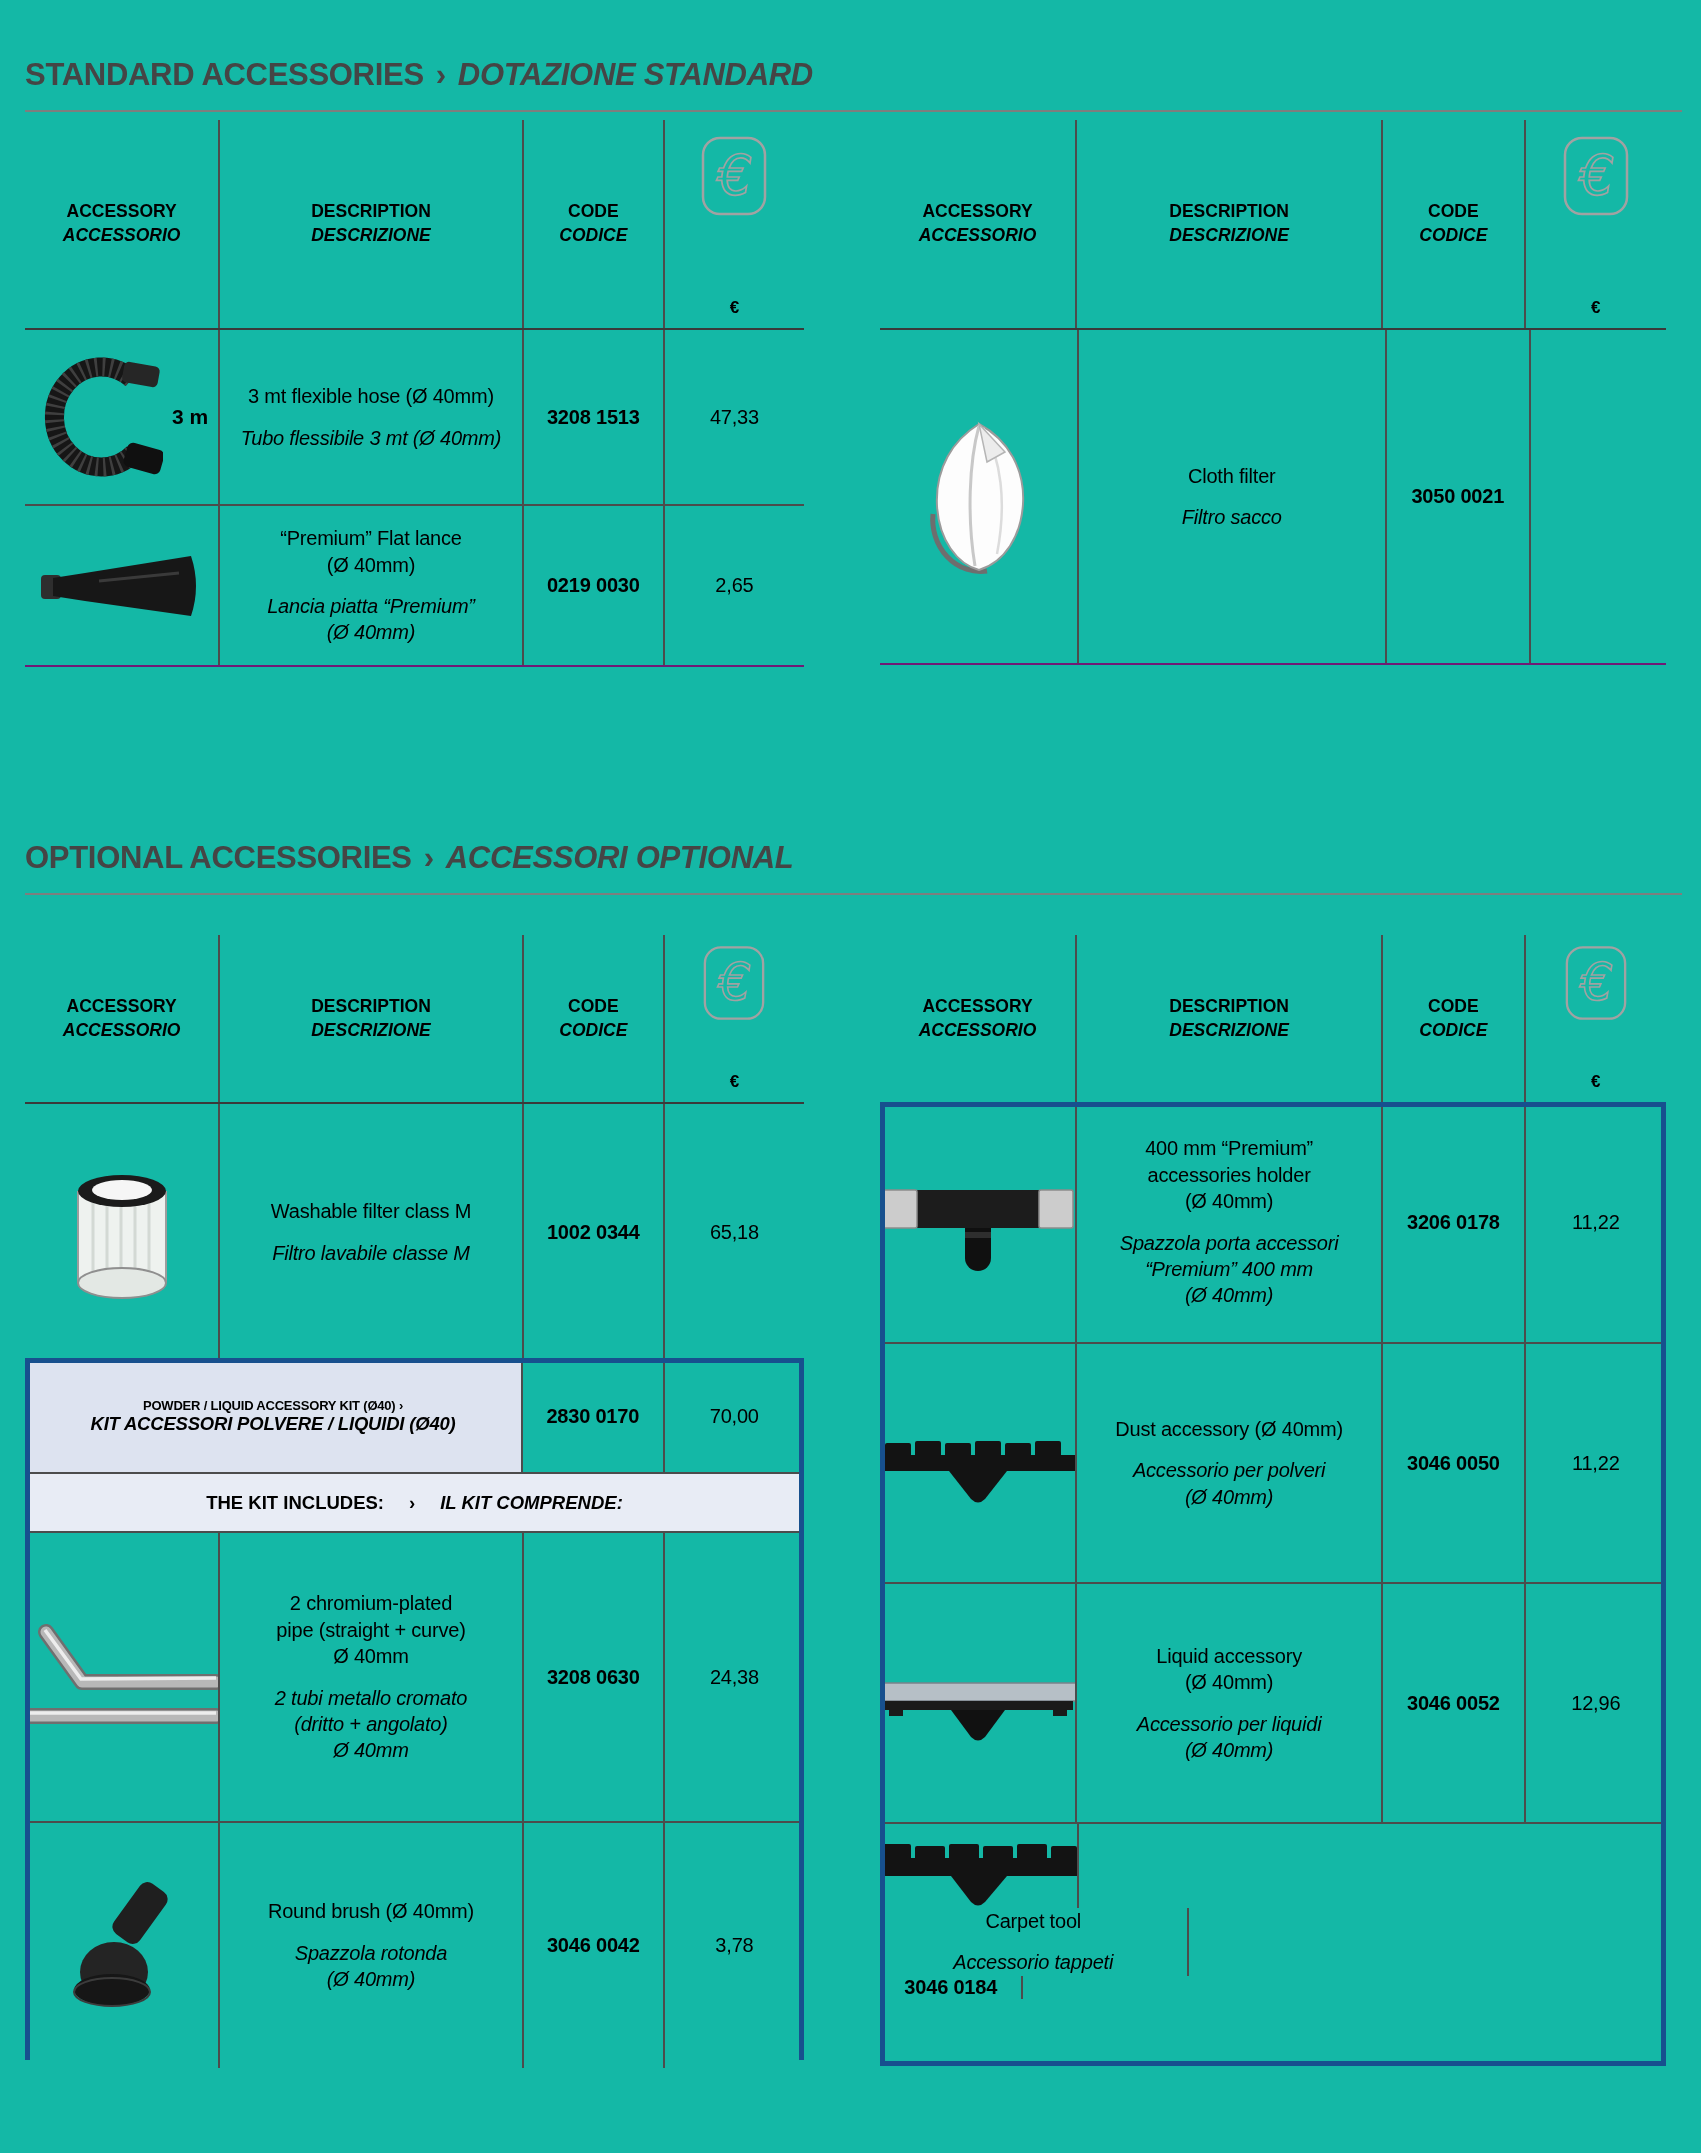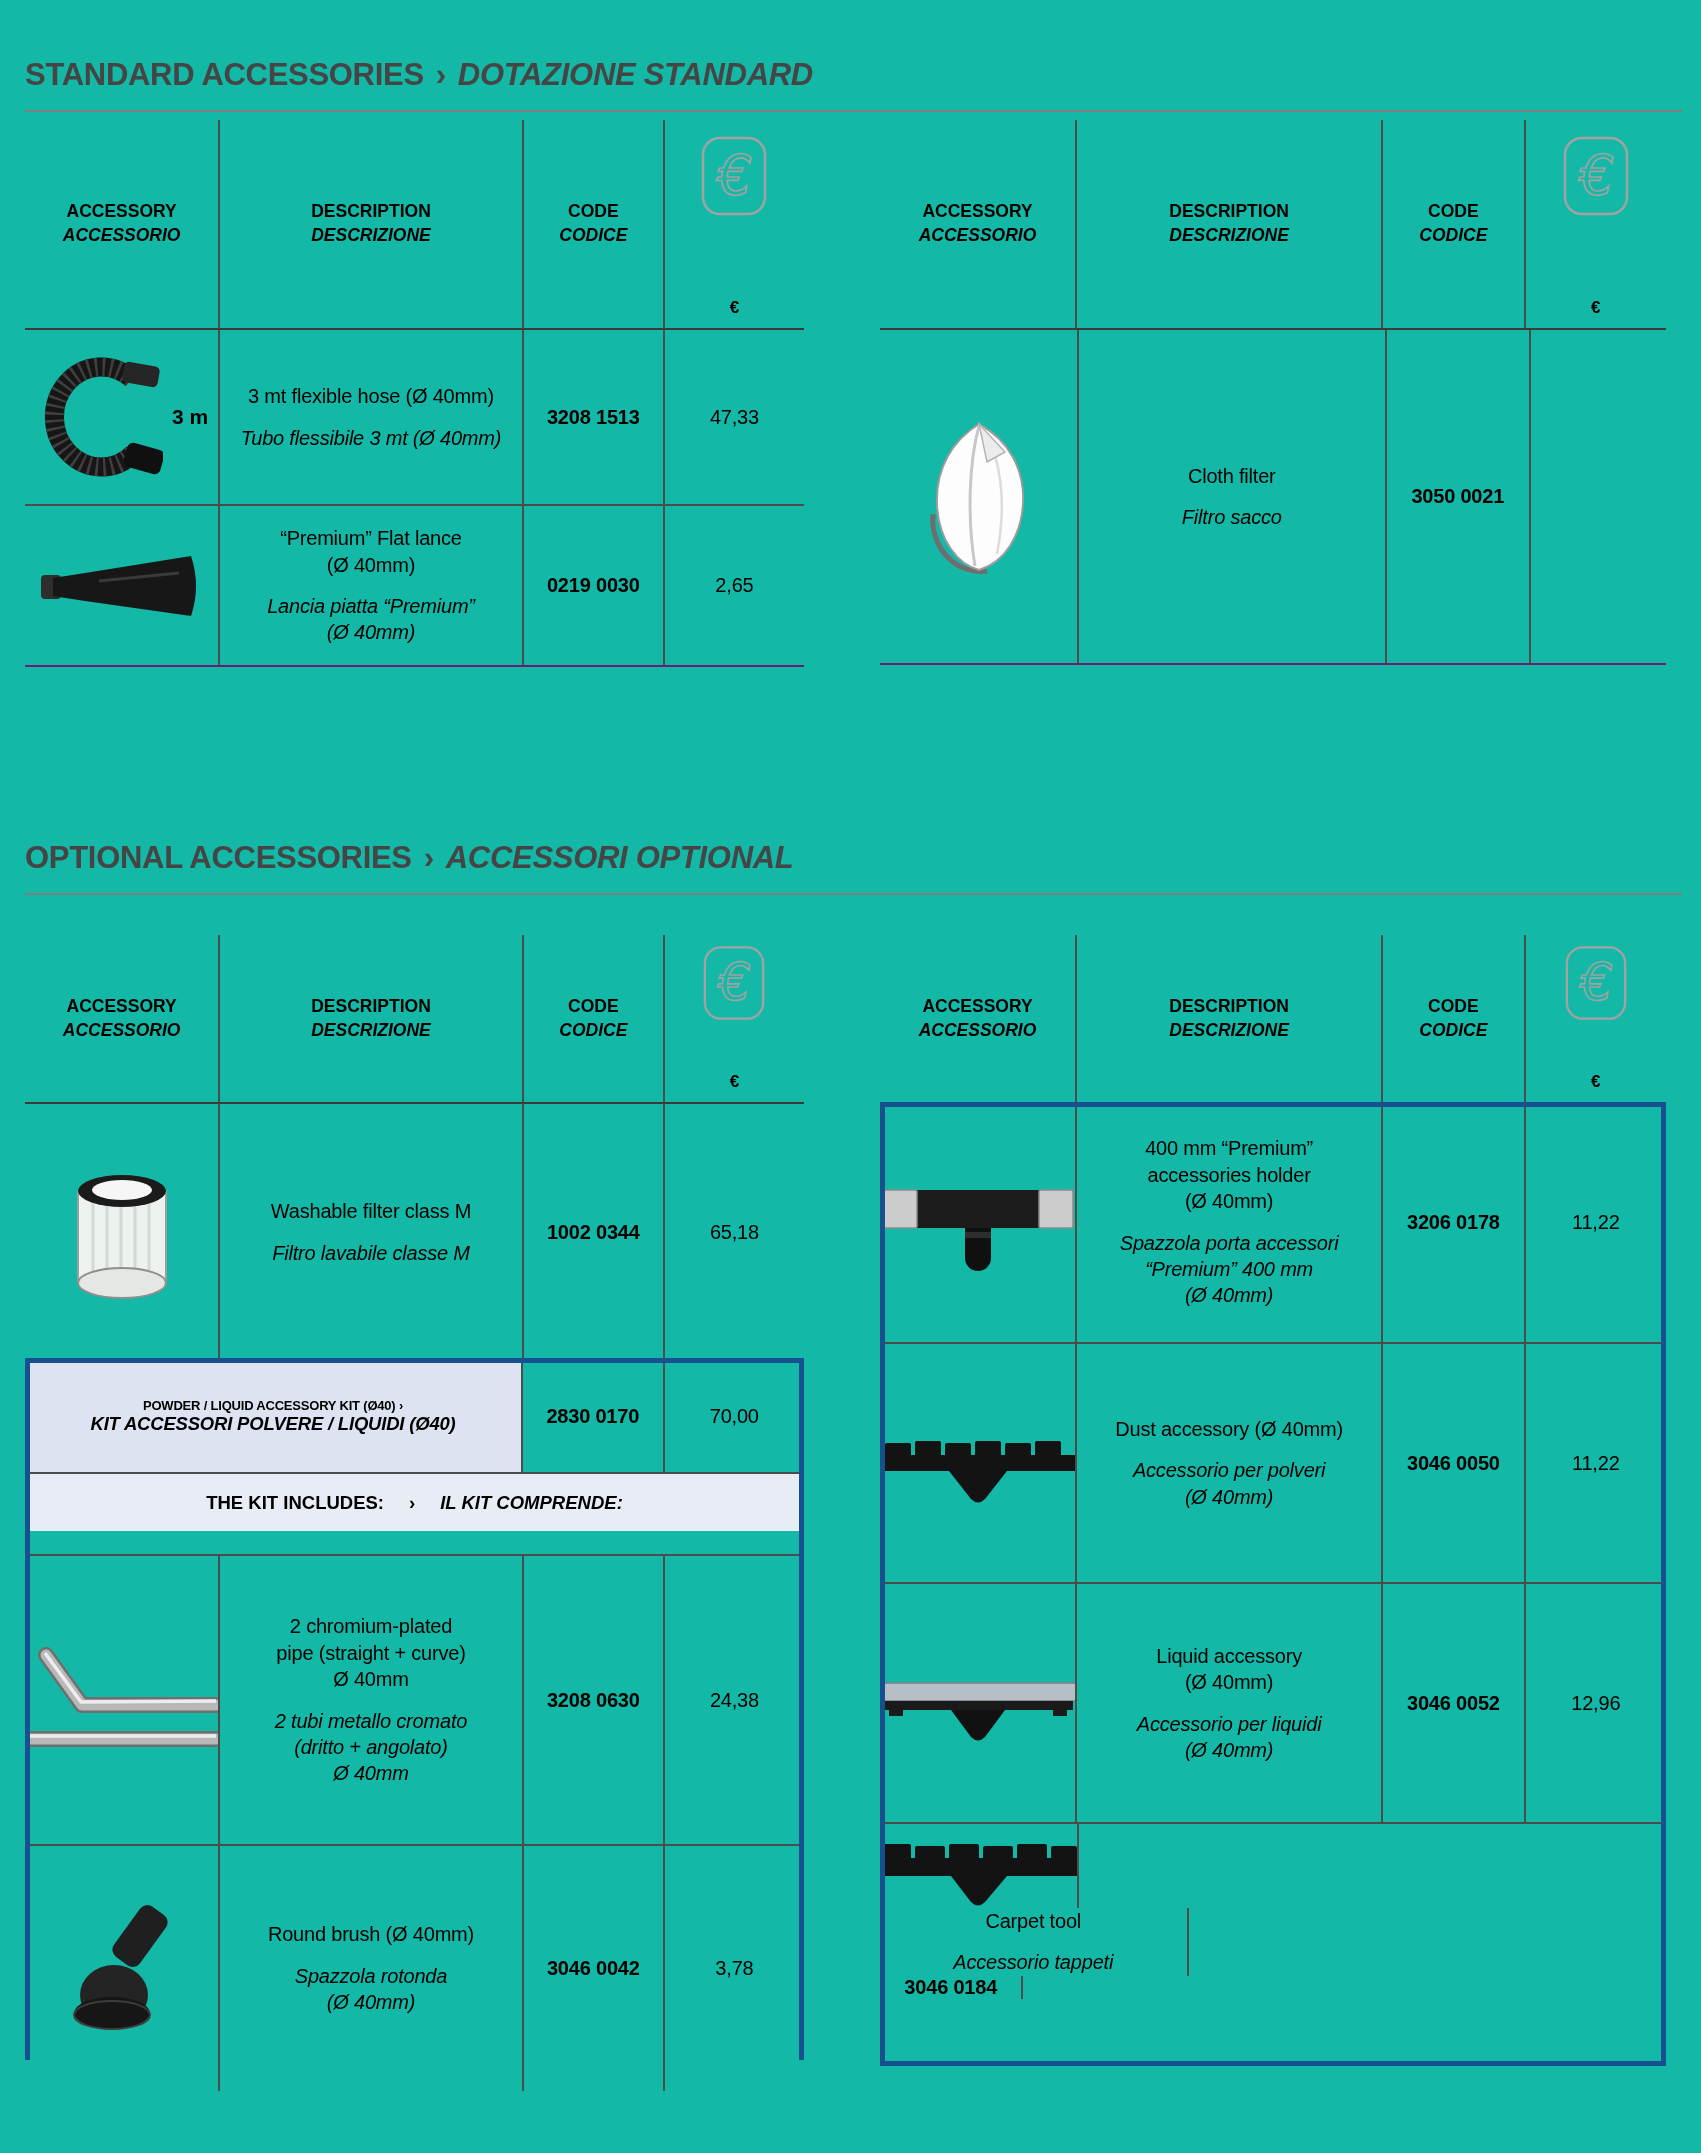--- a/index.html
+++ b/index.html
@@ -268,21 +268,21 @@
         </div>
       <div class="cell c4">
           <span class="price">70,00</span>
         </div>
     </div>
     <div class="row includes-row" style="height:57px;">
       <span class="inc-en">THE KIT INCLUDES:</span>
       <span class="inc-sep">›</span>
       <span class="inc-it">IL KIT COMPRENDE:</span>
     </div>
-    <div class="row sep-top" style="height:288px;margin-top:23px;">
+    <div class="row sep-top" style="height:288px;">
       <div class="cell c1 vr">
         <span class="pimg">
           <svg width="200" height="118" viewBox="0 0 200 118">
               <path d="M24,14 L60,64 L194,64" fill="none" stroke="#6f6f6f" stroke-width="16" stroke-linecap="round" stroke-linejoin="round"></path>
               <path d="M24,14 L60,64 L194,64" fill="none" stroke="#b8b8b8" stroke-width="11" stroke-linecap="round" stroke-linejoin="round"></path>
               <path d="M23,12 L59,61 L194,60" fill="none" stroke="#ededed" stroke-width="3.5"></path>
               <path d="M8,98 L194,98" stroke="#6f6f6f" stroke-width="16" stroke-linecap="round"></path>
               <path d="M8,98 L194,98" stroke="#b8b8b8" stroke-width="11" stroke-linecap="round"></path>
               <path d="M8,95 L194,95" stroke="#ededed" stroke-width="3.5"></path>
             </svg>

